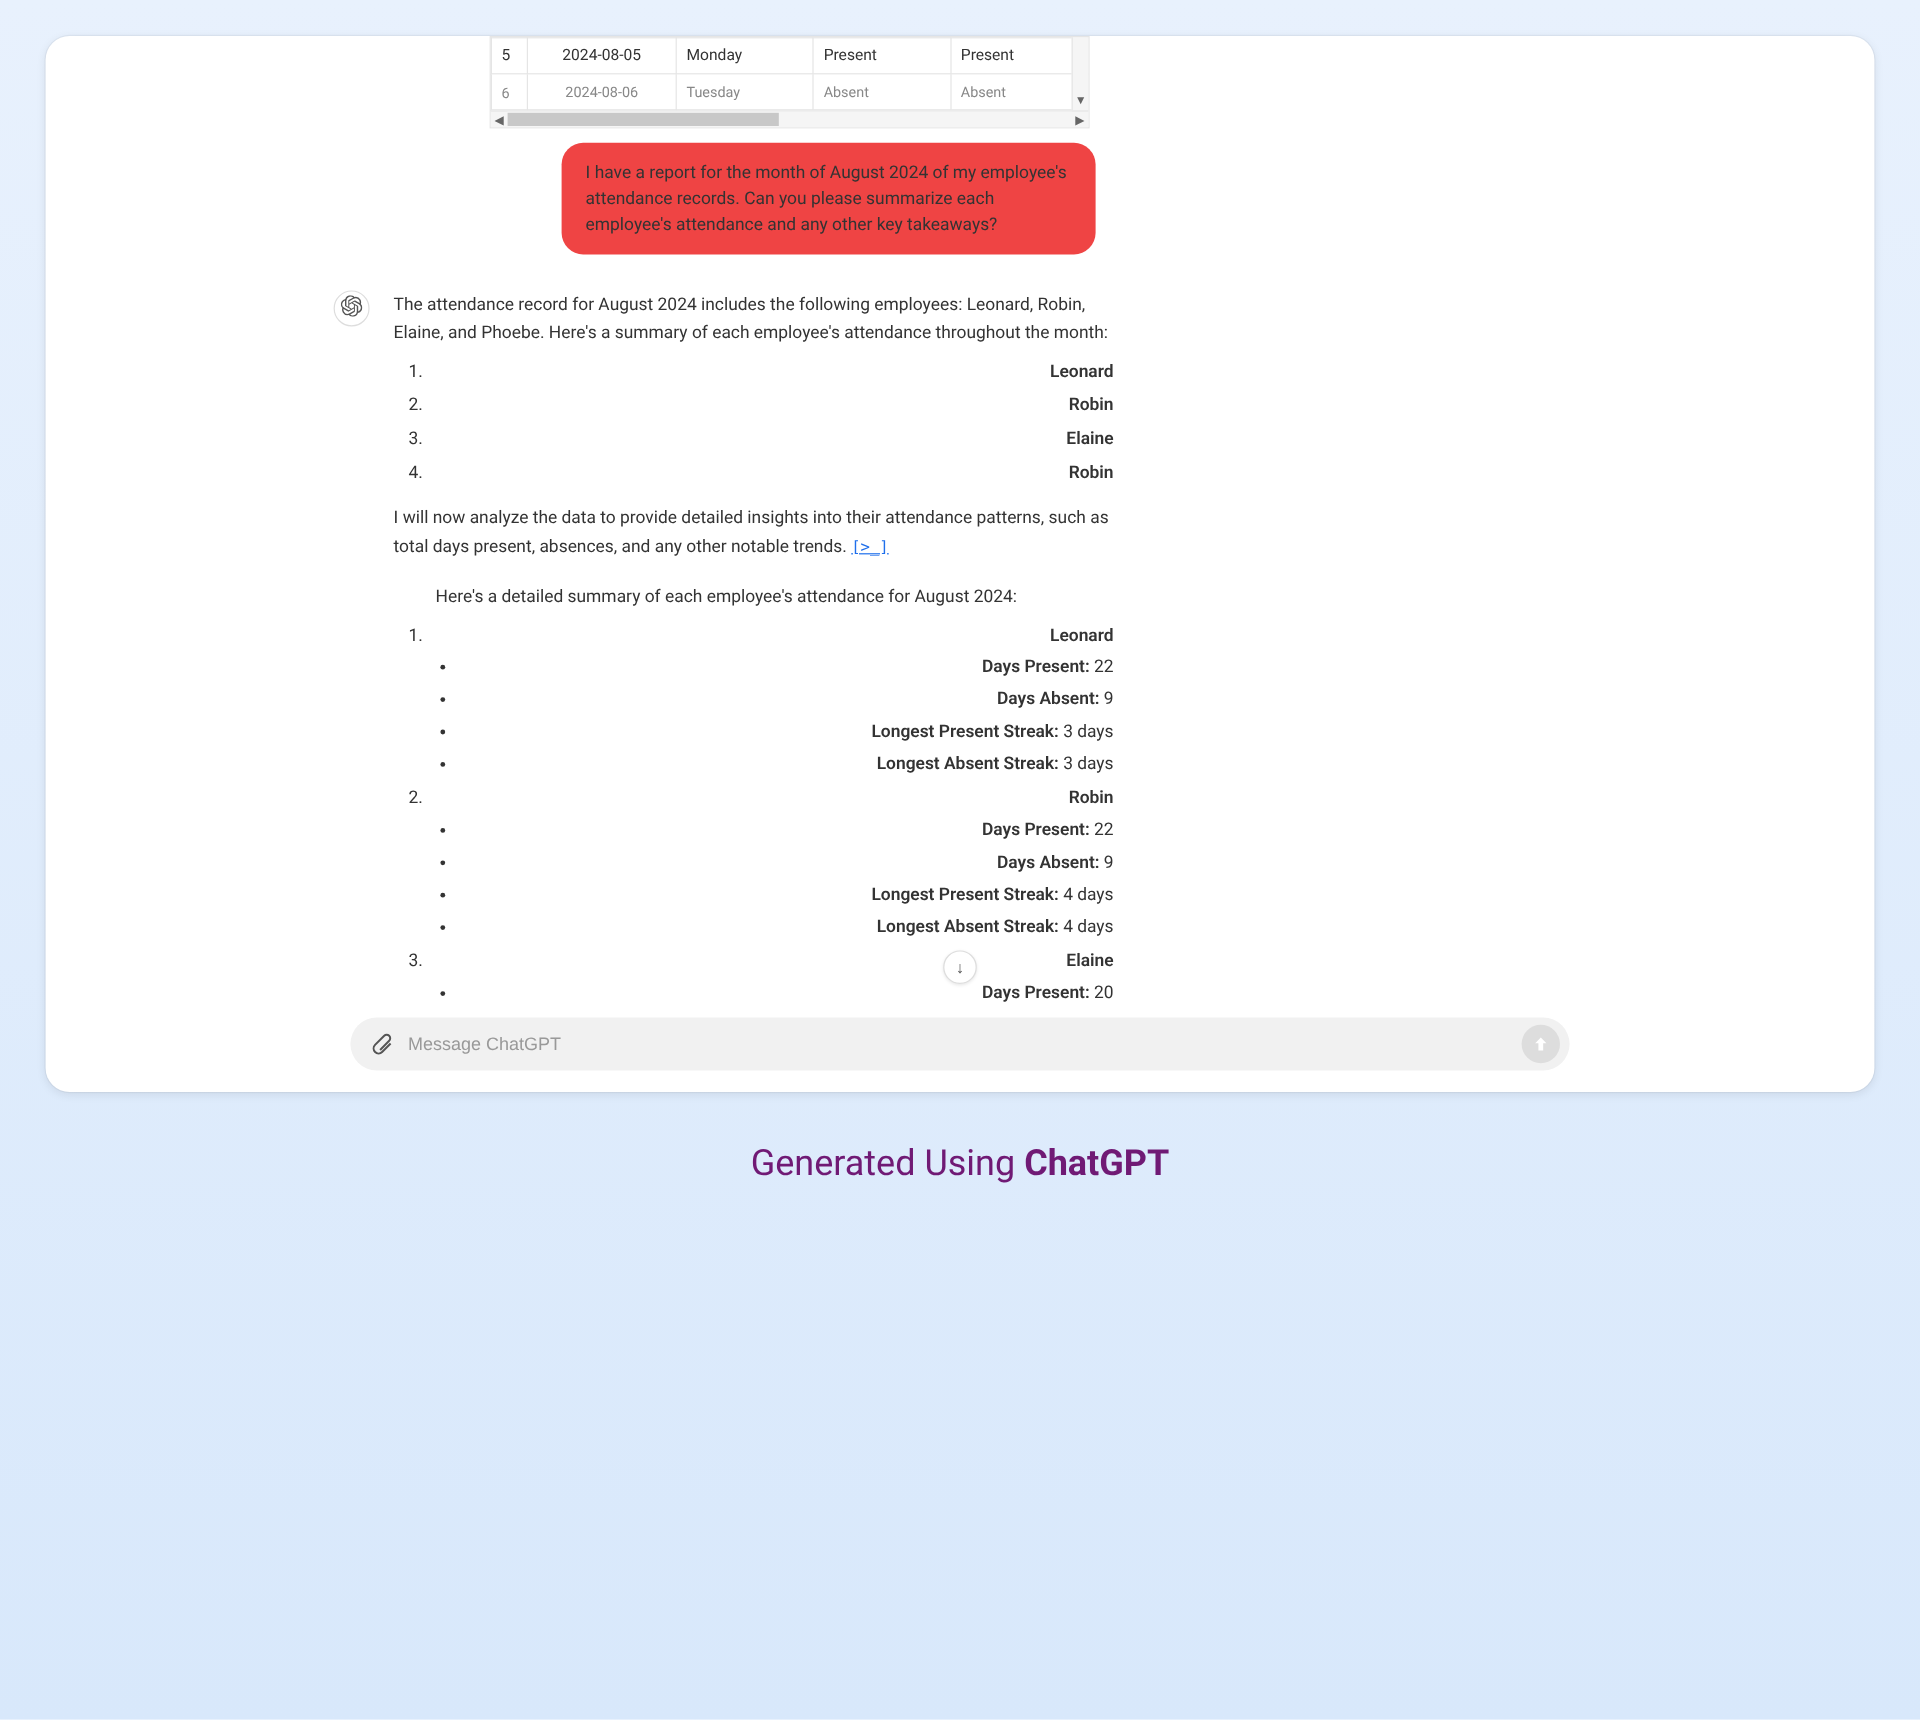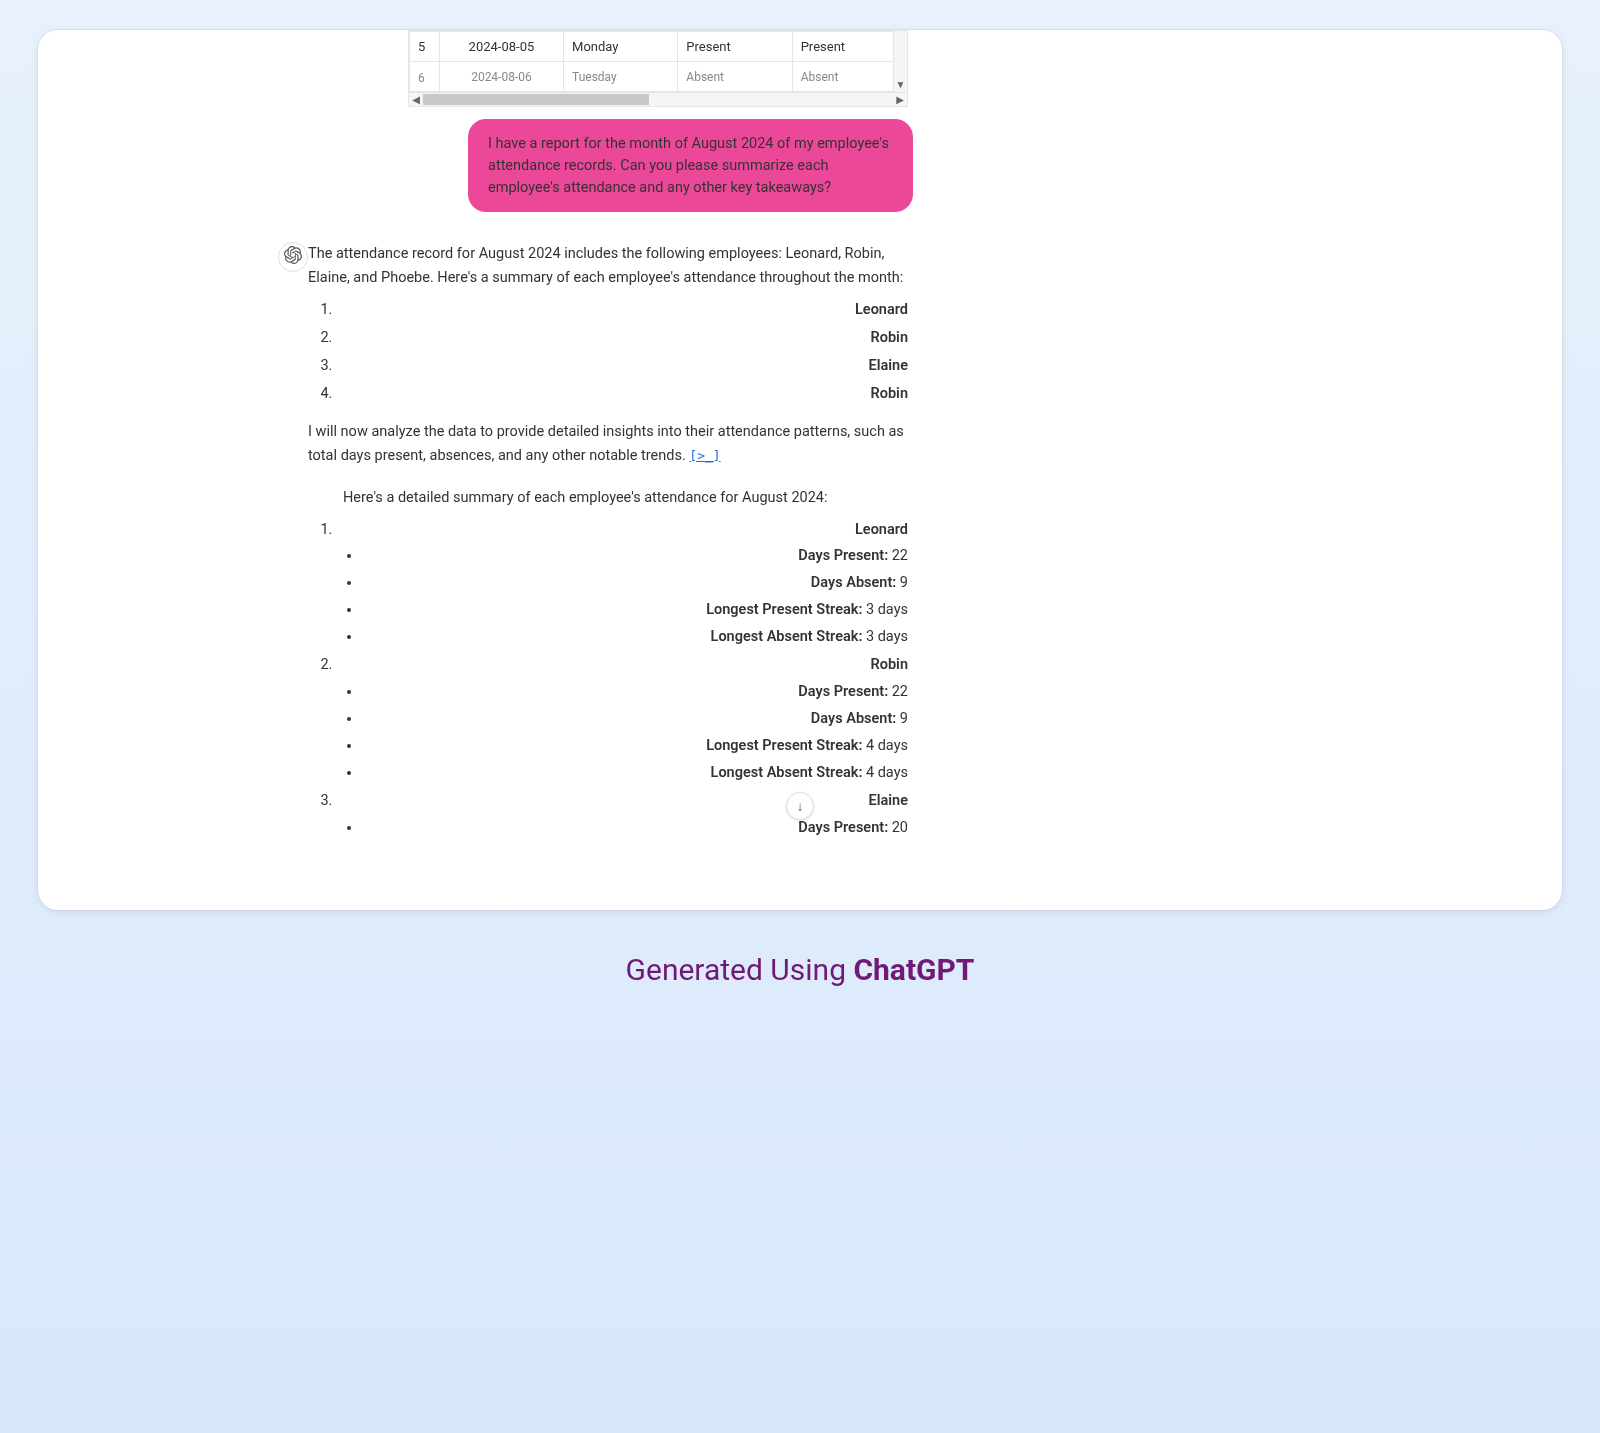--- a/index.html
+++ b/index.html
@@ -47,32 +47,33 @@
     .table-scroll .thumb { position:absolute; left:0; width:48%; top:1px; bottom:1px; background:#c8c8c8;}
     .vscroll {
       position:absolute; right:0; top:0; bottom:14px; width:14px; background:#f5f5f5;
       display:flex; flex-direction:column; align-items:center; justify-content:flex-end;
       border-left:1px solid #e5e5e5;
     }
     .vscroll .arrow { color:#666; font-size:10px; padding-bottom:2px; cursor:pointer;}
 
     
     .user-msg {
-      background: #ec4899;
+      background: #ef4444;
       border-radius: 18px;
       padding: 14px 20px;
       margin: 12px 0 30px 430px;
       width: 445px;
       font-size: 14.5px;
       line-height: 1.5;
       color: #333;
     }
     
     .assistant {
       display:flex;
+      gap: 20px;
       padding: 0 50px 0 240px;
     }
     .avatar {
       width:30px;height:30px;border-radius:50%;border:1px solid #ddd;
       display:flex;align-items:center;justify-content:center;
       flex-shrink:0;
     }
     .avatar svg { width:18px;height:18px; fill:#555;}
     .assistant-body {
       font-size:14.5px;
@@ -228,17 +229,30 @@
           </ul>
         </li>
       </ol>
     </div>
   </div>
 
   <button class="scroll-btn">
     <span>↓</span>
   </button>
 
+  <div class="input-bar">
+    <span class="attach">
+      <svg viewBox="0 0 24 24">
+          <path d="M21 11.5l-8.5 8.5a5 5 0 0 1-7.07-7.07l9.19-9.19a3.5 3.5 0 1 1 4.95 4.95L10.5 18"></path>
+        </svg>
+    </span>
+    <input type="text" placeholder="Message ChatGPT" style="">
+    <button class="send">
+      <svg viewBox="0 0 24 24">
+          <path d="M12 4l-7 7h4v9h6v-9h4z"></path>
+        </svg>
+    </button>
+  </div>
 </div>
 
 <div class="caption">
   <span>Generated Using </span><strong>ChatGPT</strong>
 </div>
 
 </body></html>

